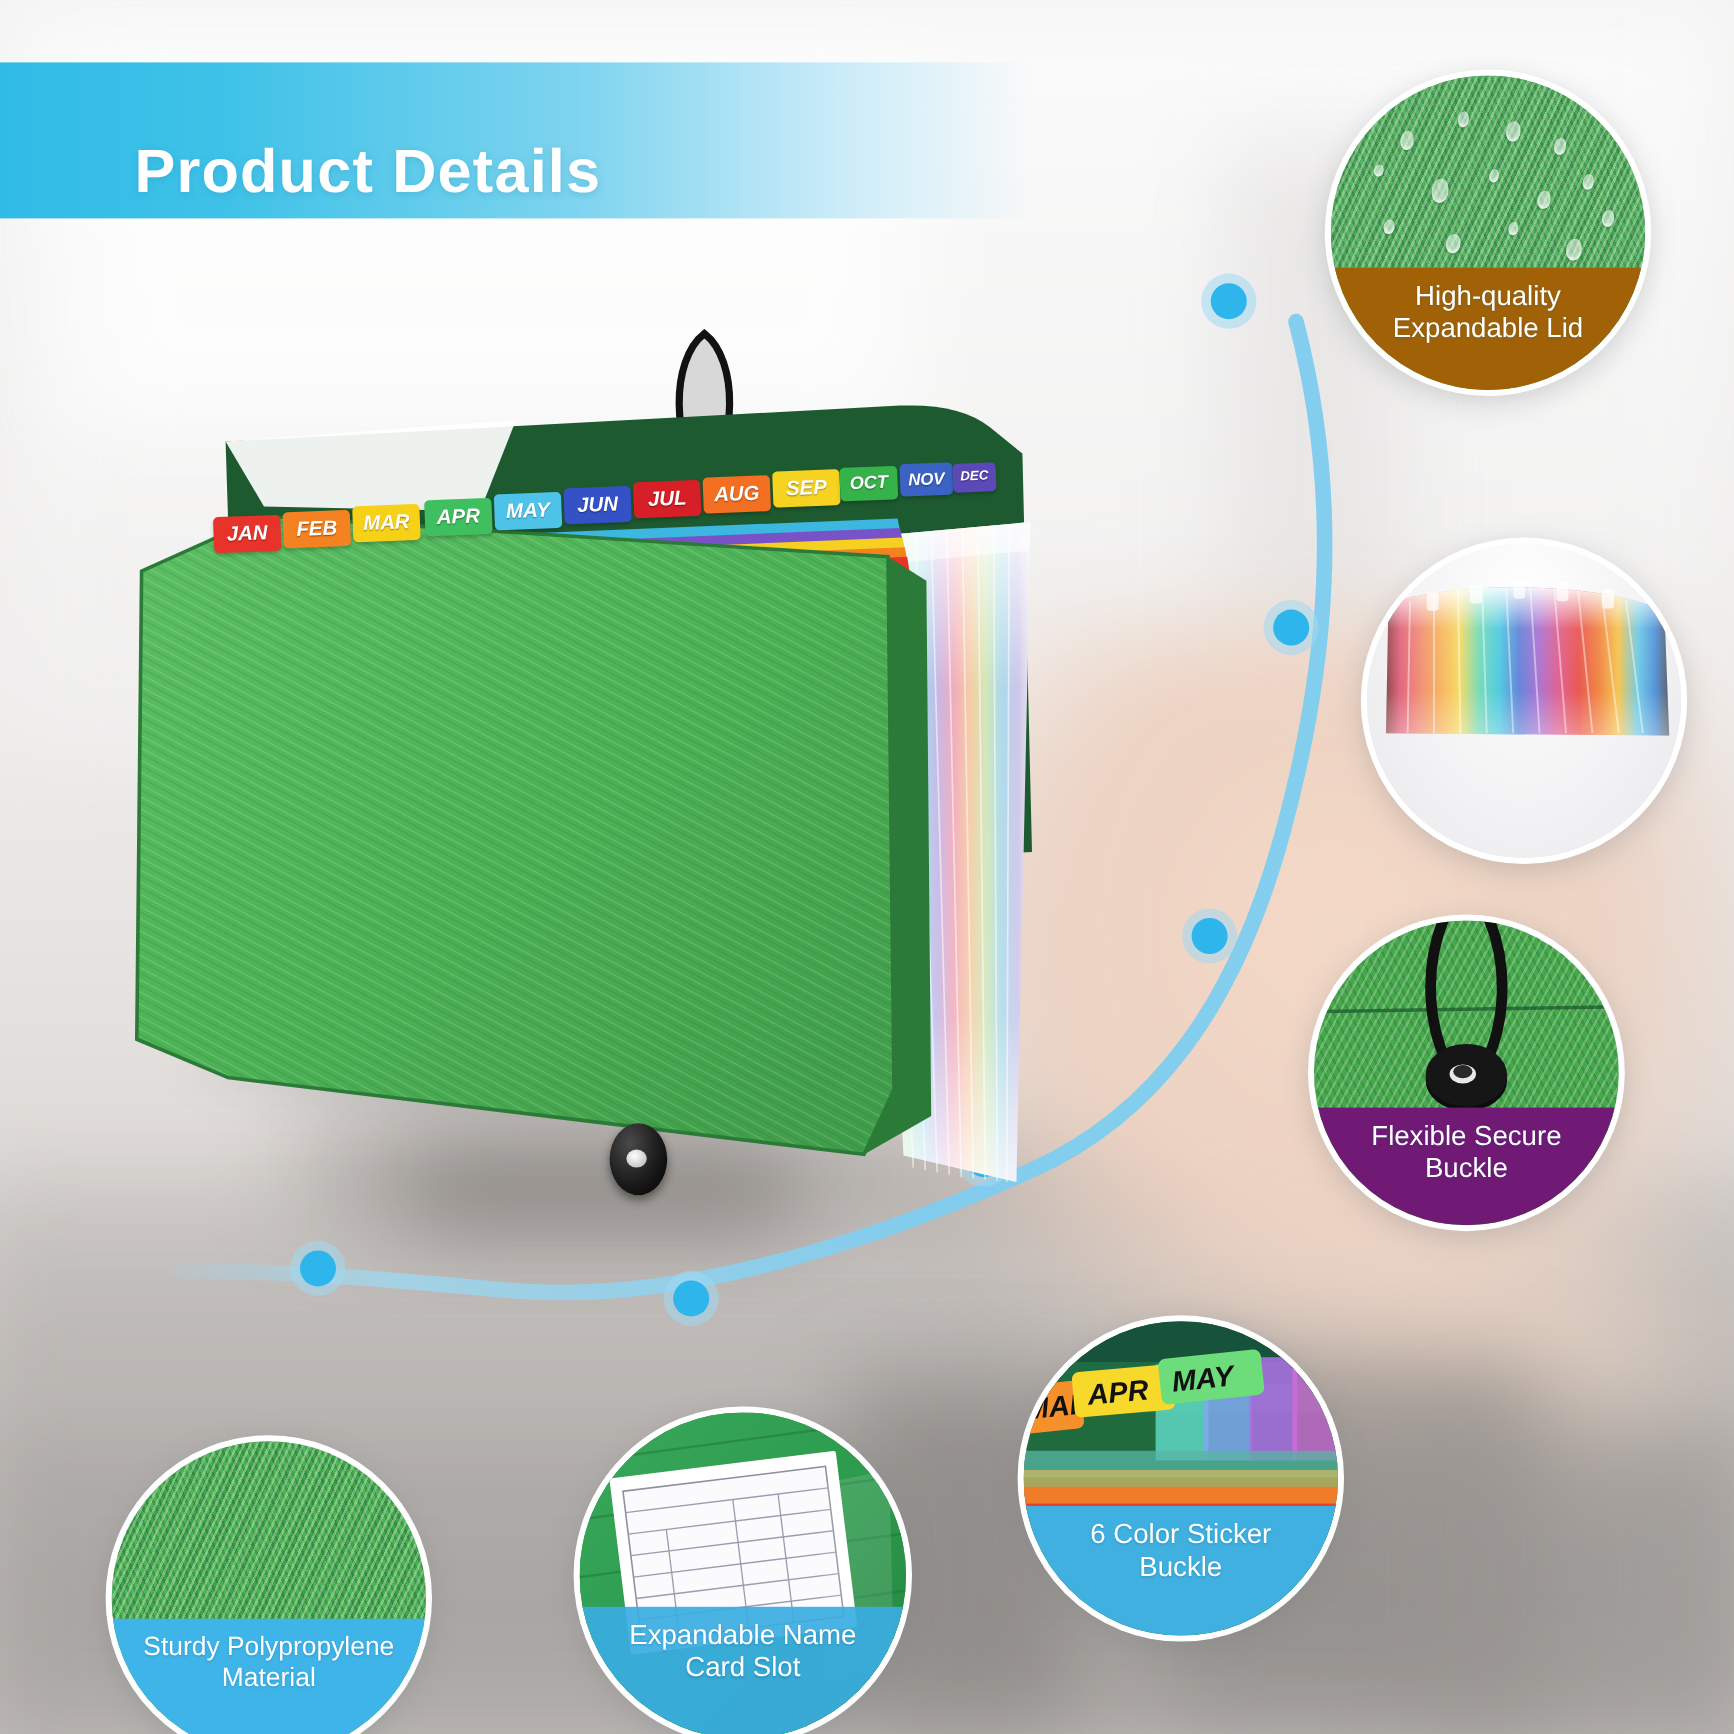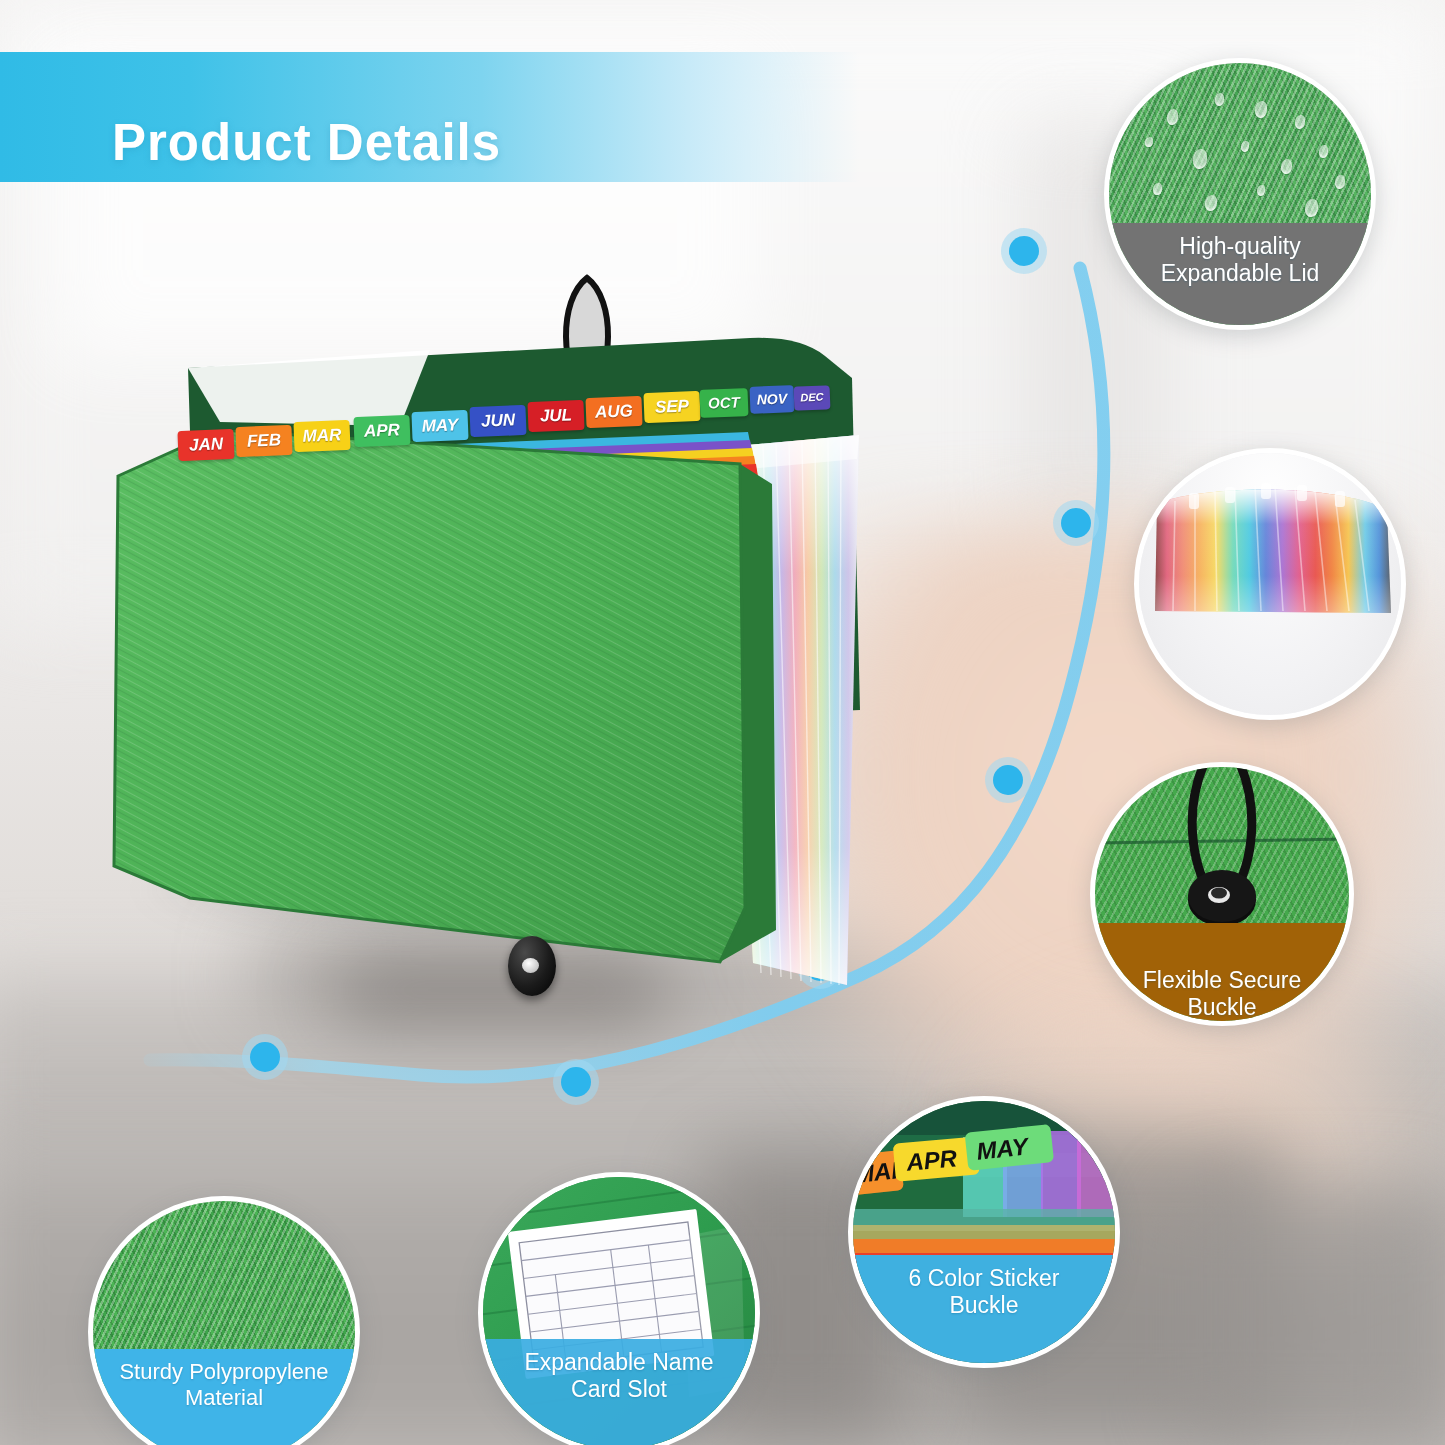--- a/index.html
+++ b/index.html
@@ -302,21 +302,21 @@
     <div class="droplet" style="left:96px;top:132px;width:12px;height:16px;"></div>
     <div class="droplet" style="left:148px;top:122px;width:8px;height:11px;"></div>
     <div class="droplet" style="left:196px;top:136px;width:13px;height:18px;"></div>
     <div class="droplet" style="left:66px;top:168px;width:10px;height:14px;"></div>
     <div class="droplet" style="left:118px;top:160px;width:8px;height:11px;"></div>
     <div class="droplet" style="left:160px;top:176px;width:14px;height:19px;"></div>
     <div class="droplet" style="left:214px;top:162px;width:11px;height:15px;"></div>
     <div class="droplet" style="left:36px;top:74px;width:8px;height:10px;"></div>
     <div class="droplet" style="left:226px;top:112px;width:10px;height:14px;"></div>
   </div>
-  <div class="caption" style="height:92px;background:#737373;font-size:23px;">
+  <div class="caption" style="height:92px;background:#a16207;font-size:23px;">
     <div>
       <div>High-quality</div>
       <div>Expandable Lid</div>
     </div>
   </div>
 </div>
 
 <div class="bubble" style="left:1134px;top:448px;width:262px;height:262px;background:#f4f4f6;">
   <div class="photo" style="background:radial-gradient(ellipse at 50% 20%,#ffffff 0%,#f2f2f4 60%,#e8e8ea 100%);">
     <svg viewBox="0 0 262 262" style="width:100%;height:100%;">
@@ -375,21 +375,21 @@
   <div class="photo tex-smooth">
     <svg viewBox="0 0 254 254" style="width:100%;height:100%;position:absolute;inset:0;">
       <line x1="0" y1="76" x2="254" y2="72" stroke="#1d5a30" stroke-width="3" stroke-opacity="0.75"></line>
       <path d="M112 -10 C 88 40, 96 96, 116 128 M142 -10 C 166 40, 158 96, 138 128" stroke="#111" stroke-width="9" fill="none" stroke-linecap="round"></path>
       <ellipse cx="127" cy="133" rx="34" ry="26" fill="#0d0d0d"></ellipse>
       <ellipse cx="127" cy="129" rx="34" ry="26" fill="url(#none)" style="fill:#161616"></ellipse>
       <ellipse cx="124" cy="128" rx="11" ry="8" fill="#e8e8e8"></ellipse>
       <ellipse cx="124" cy="126" rx="8" ry="5.5" fill="#2a2a2a"></ellipse>
     </svg>
   </div>
-  <div class="caption" style="height:88px;background:#a16207;font-size:23px;align-items:flex-end;">
+  <div class="caption" style="height:88px;background:#701a75;font-size:23px;">
     <div>
       <div>Flexible Secure</div>
       <div>Buckle</div>
     </div>
   </div>
 </div>
 
 <div class="bubble" style="left:848px;top:1096px;width:262px;height:262px;">
   <div class="photo" style="background:#1f6b3e;">
     <svg viewBox="0 0 262 262" style="width:100%;height:100%;">

